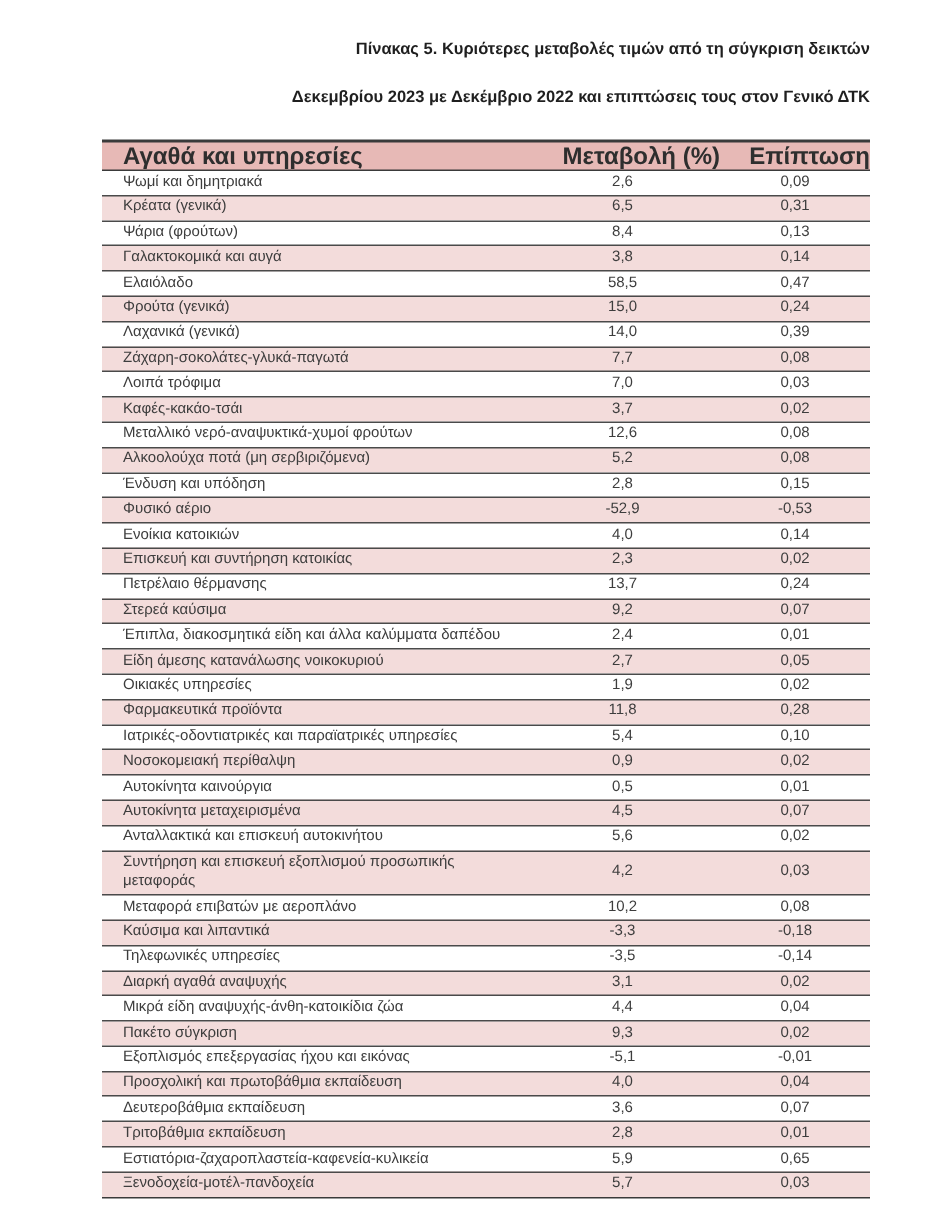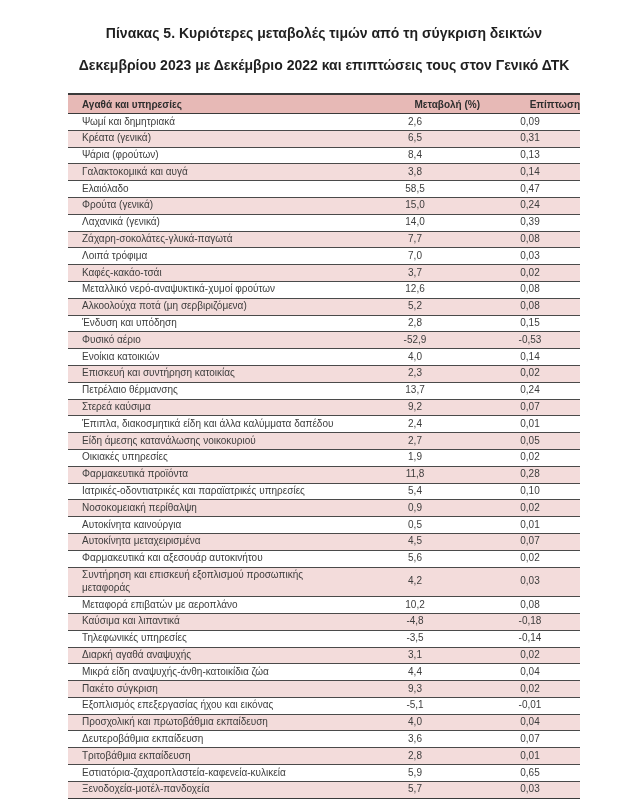--- a/index.html
+++ b/index.html
@@ -12,40 +12,40 @@
   }
   .page {
     width: 624px;
     height: 810px;
     position: relative;
     background: #ffffff;
   }
   .title-block {
     margin: 9px 0 4px 68px;
     width: 512px;
-    text-align: center;
+    text-align: right;
     color: #1f1f1f;
     font-weight: bold;
-    font-size: 14px;
+    font-size: 11px;
     line-height: 16px;
     white-space: pre-line;
   }
   table.price-table {
     margin-left: 68px;
     width: 512px;
     border-collapse: collapse;
     table-layout: fixed;
   }
   col.c1 { width: 282px; }
   col.c2 { width: 130px; }
   col.c3 { width: 100px; }
   thead th {
     background: #e7b9b6;
     color: #2e2e2e;
-    font-size: 10px;
+    font-size: 16px;
     font-weight: bold;
     border-top: 2px solid #3a3a3a;
     border-bottom: 1px solid #3a3a3a;
     padding: 2.5px 0;
     line-height: 13px;
   }
   thead th.col-label { text-align: left; padding-left: 14px; }
   thead th.col-num   { text-align: right; }
   tbody td {
     font-size: 10px;
@@ -215,38 +215,38 @@
           <td>Αυτοκίνητα καινούργια</td>
           <td>0,5</td>
           <td>0,01</td>
         </tr>
         <tr>
           <td>Αυτοκίνητα μεταχειρισμένα</td>
           <td>4,5</td>
           <td>0,07</td>
         </tr>
         <tr>
-          <td>Φαρμακευτικά και αξεσουάρ αυτοκινήτου</td>
+          <td>Ανταλλακτικά και επισκευή αυτοκινήτου</td>
           <td>5,6</td>
           <td>0,02</td>
         </tr>
         <tr>
           <td>Συντήρηση και επισκευή εξοπλισμού προσωπικής
 μεταφοράς</td>
           <td>4,2</td>
           <td>0,03</td>
         </tr>
         <tr>
           <td>Μεταφορά επιβατών με αεροπλάνο</td>
           <td>10,2</td>
           <td>0,08</td>
         </tr>
         <tr>
           <td>Καύσιμα και λιπαντικά</td>
-          <td>-4,8</td>
+          <td>-3,3</td>
           <td>-0,18</td>
         </tr>
         <tr>
           <td>Τηλεφωνικές υπηρεσίες</td>
           <td>-3,5</td>
           <td>-0,14</td>
         </tr>
         <tr>
           <td>Διαρκή αγαθά αναψυχής</td>
           <td>3,1</td>

